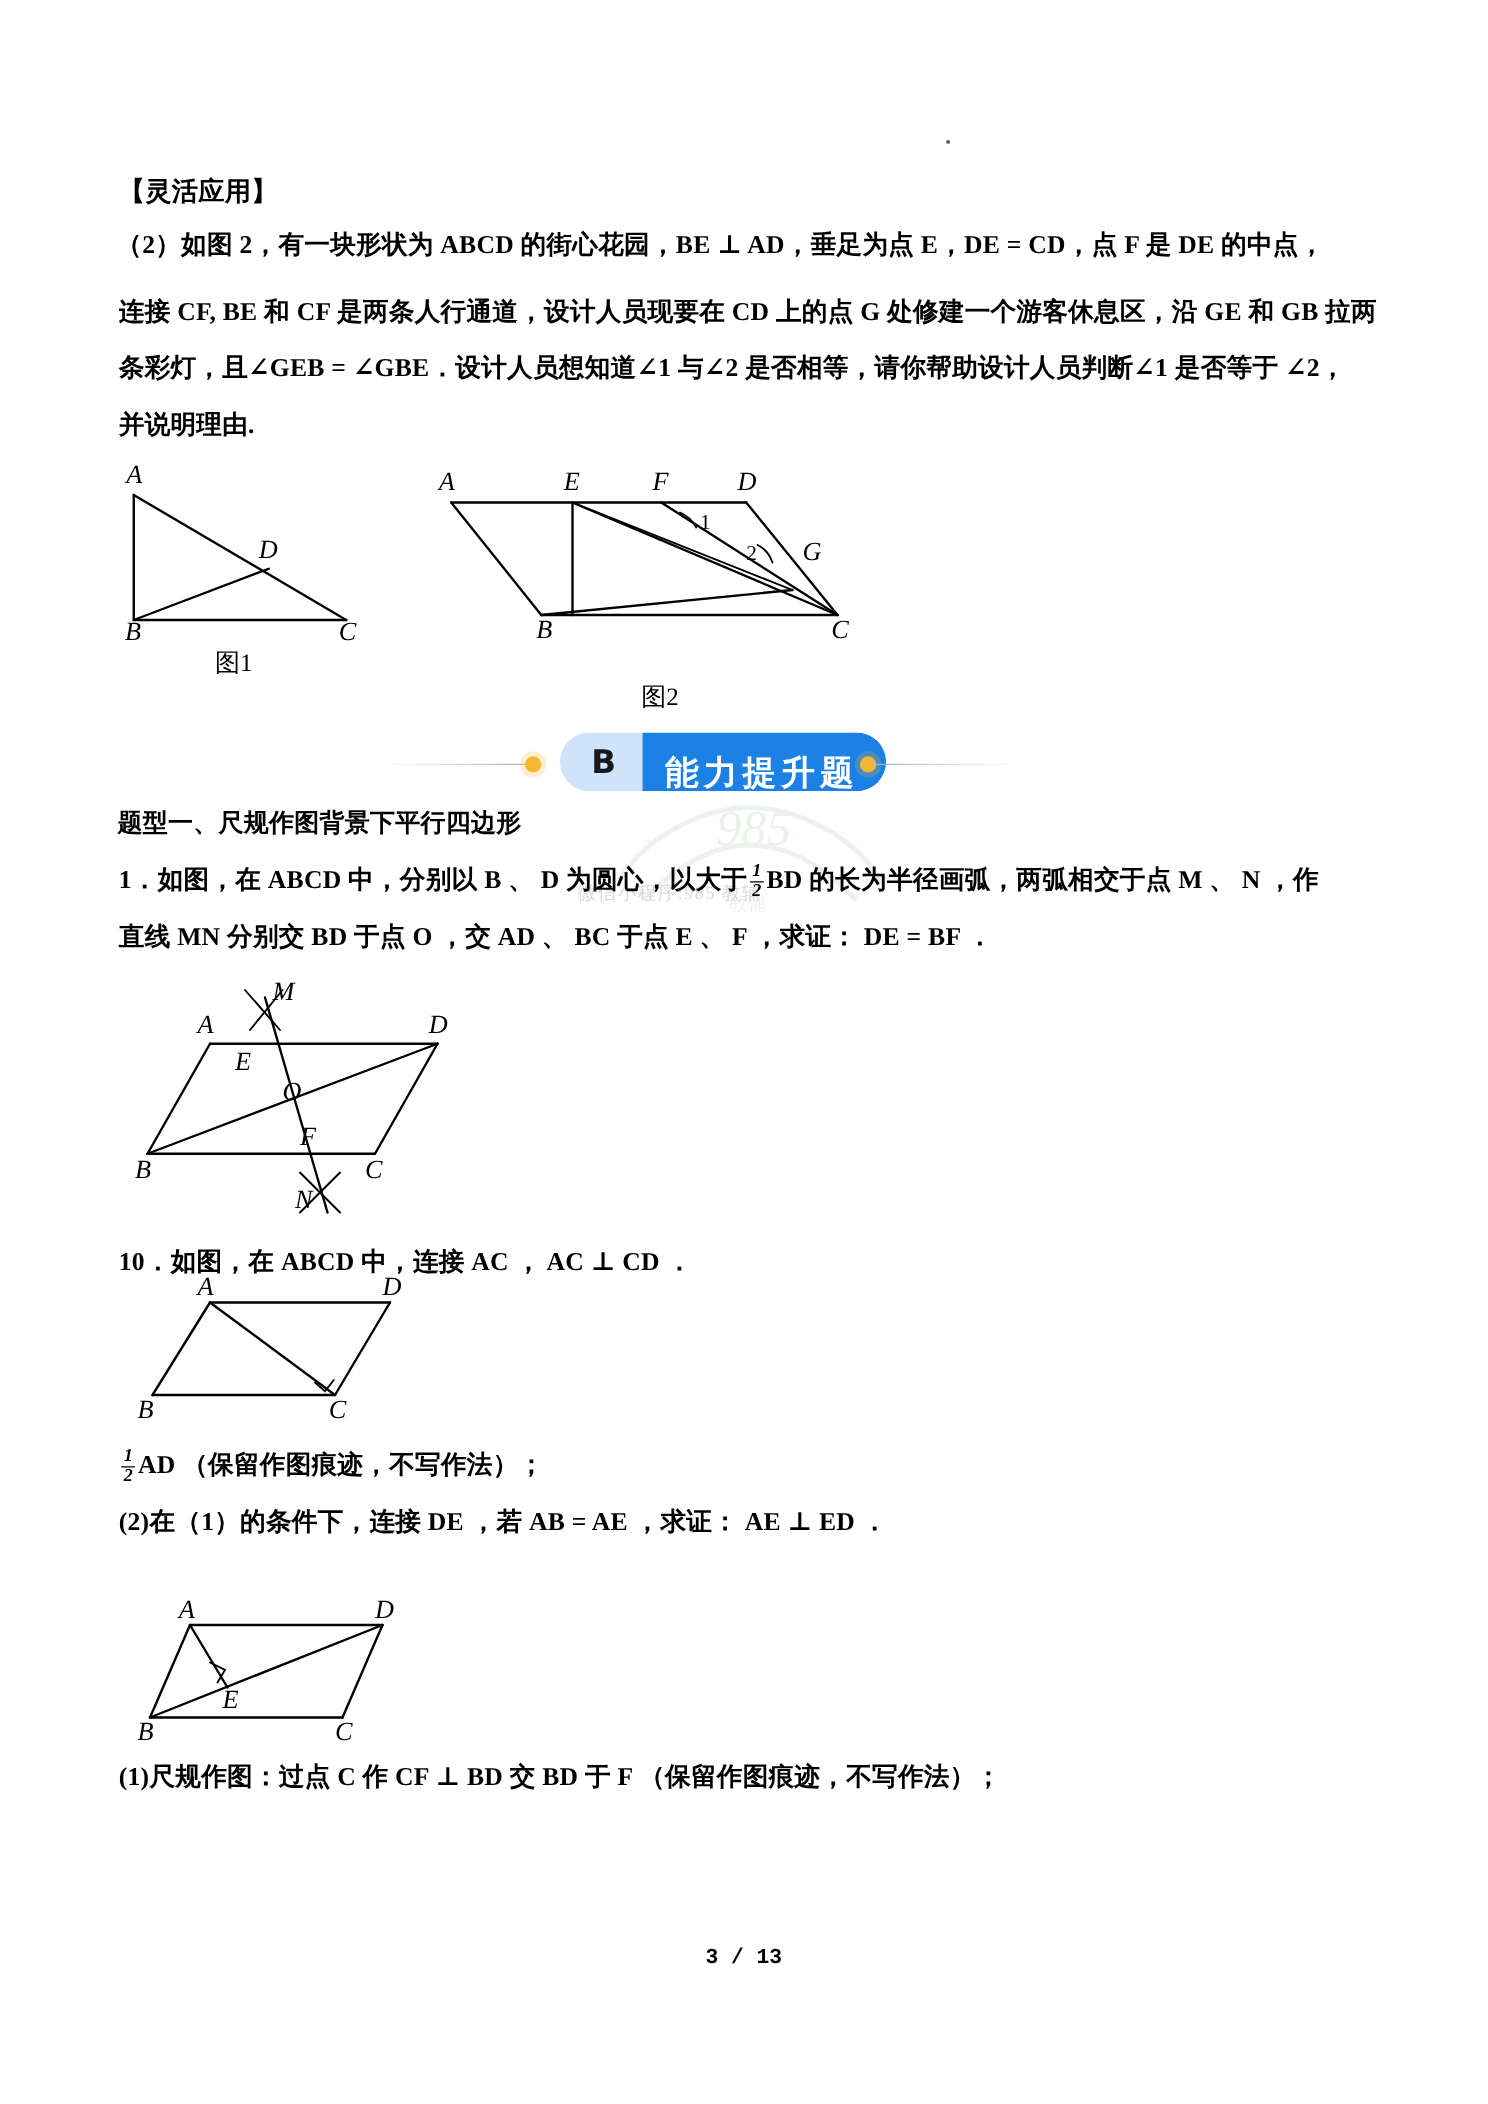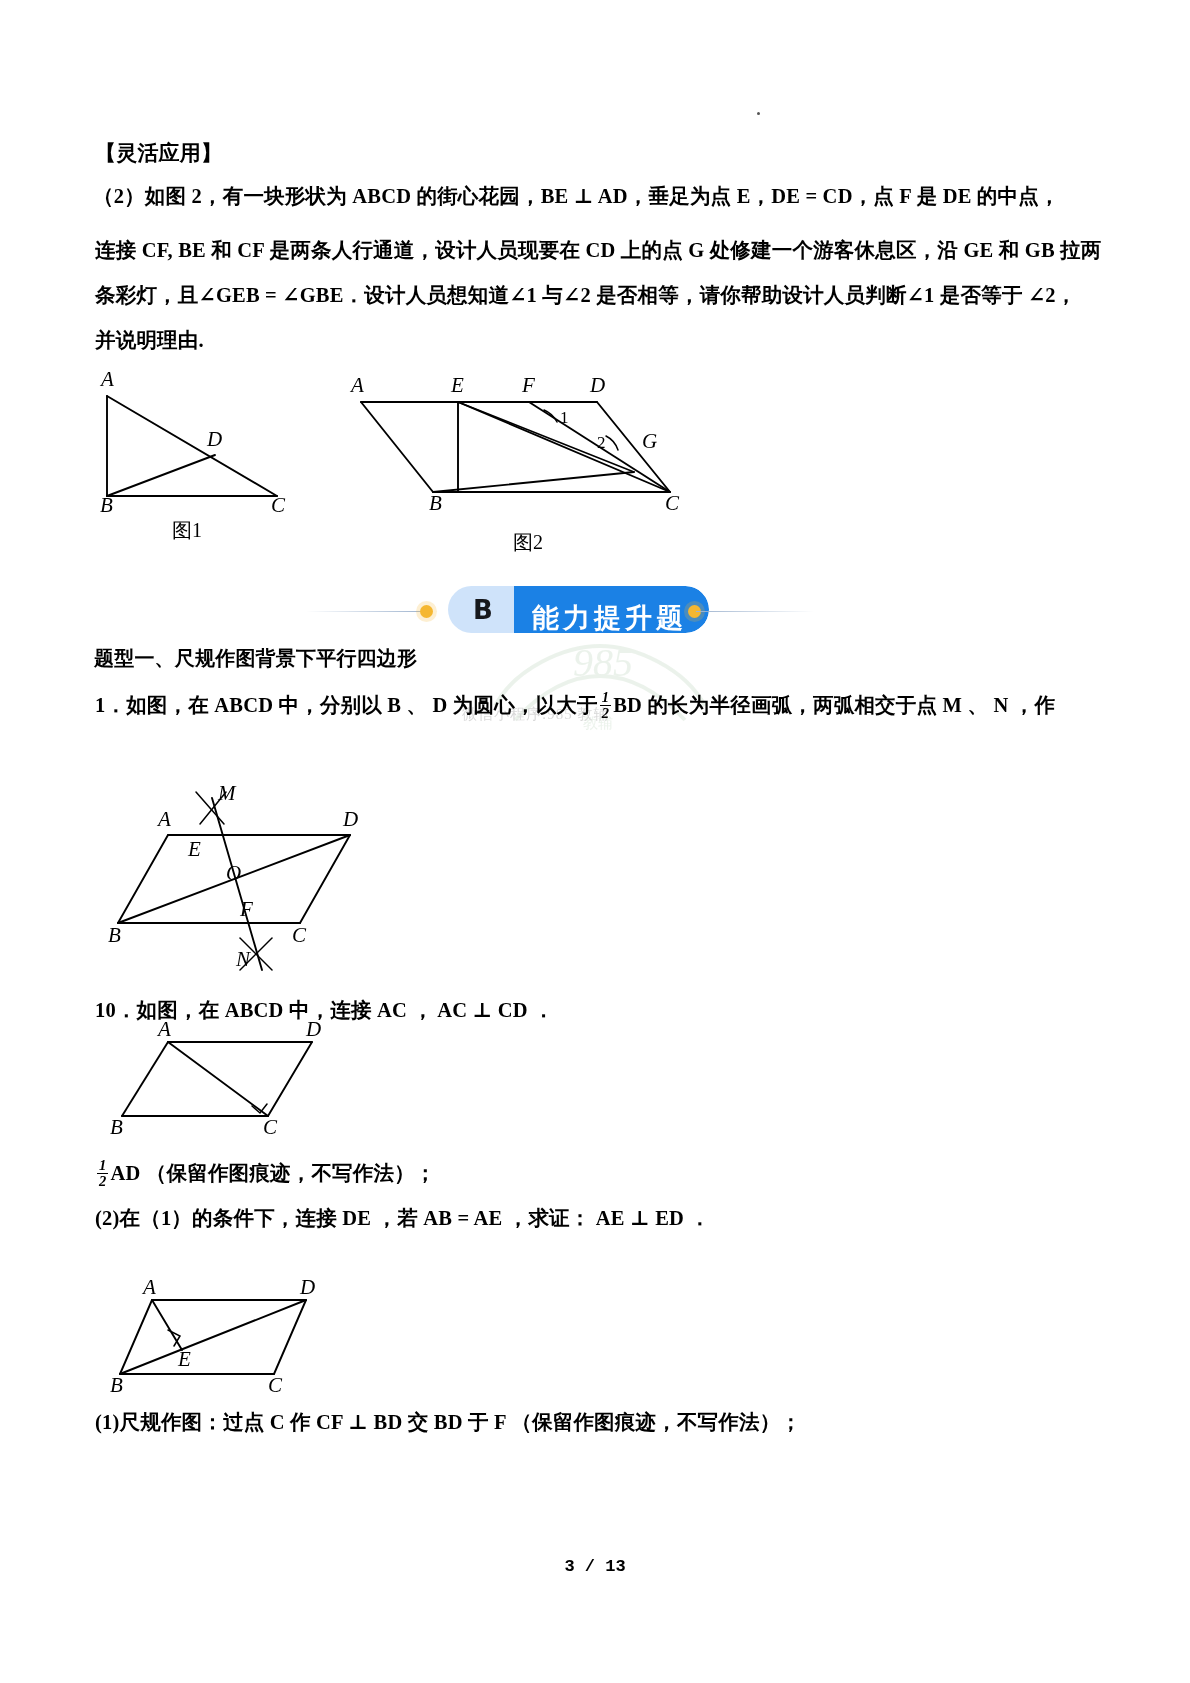--- a/index.html
+++ b/index.html
@@ -237,21 +237,21 @@
       <text class="lbl" x="104" y="140">B</text>
       <text class="lbl" x="340" y="140">C</text>
       <text class="lbl" x="265" y="22">D</text>
       <text class="lbl" x="126" y="22">E</text>
       <text class="lbl" x="197" y="22">F</text>
       <text class="lbl" x="317" y="78">G</text>
       <text class="lbl-sm" x="235" y="53">1</text>
       <text class="lbl-sm" x="272" y="78">2</text>
     </svg>
   </div>
-  <div class="figcap" style="left:513px; top:529px;">图2</div>
+  <div class="figcap" style="left:513px; top:544px;">图2</div>
 
   <svg class="wm" viewBox="0 0 290 110">
     <g fill="none" stroke="#cfe0cf" stroke-width="4">
       <path d="M40,78 C60,40 110,18 145,18 C180,18 230,40 250,78"></path>
       <path d="M60,92 C90,60 120,48 145,48 C170,48 200,60 230,92"></path>
     </g>
     <text x="118" y="48" font-family="Liberation Serif, serif" font-size="40" font-style="italic" fill="#cfe0cf">985</text>
     <text x="128" y="100" font-family="Liberation Serif, serif" font-size="15" fill="#cfe0cf">教辅</text>
   </svg>
 
@@ -267,20 +267,21 @@
   </div>
 
   <div class="wm-txt">微信小程序:985 教辅</div>
 
   <div class="txt sect-head" style="left:94px; top:648px;">题型一、尺规作图背景下平行四边形</div>
 
   <div class="txt cjk" style="left:95px; top:690px;">
     <span>1．如图，在  ABCD 中，分别以 B 、 D 为圆心，以大于</span><span class="frac"><span class="num">1</span><span class="den">2</span></span><span>BD 的长为半径画弧，两弧相交于点 M 、 N ，作</span>
   </div>
 
+  <div class="txt cjk" style="left:95px; top:740px;">直线 MN 分别交 BD 于点 O ，交 AD 、 BC 于点 E 、 F ，求证： DE = BF ．</div>
 
   <div class="fig" style="left:100px; top:780px;">
     <svg width="300" height="210" viewBox="0 0 300 210">
 
       <path class="ln" d="M68,55 L250,55"></path>
       <path class="ln" d="M18,143 L200,143"></path>
       <path class="ln" d="M68,55 L18,143"></path>
       <path class="ln" d="M250,55 L200,143"></path>
 
       <path class="ln" d="M18,143 L250,55"></path>

